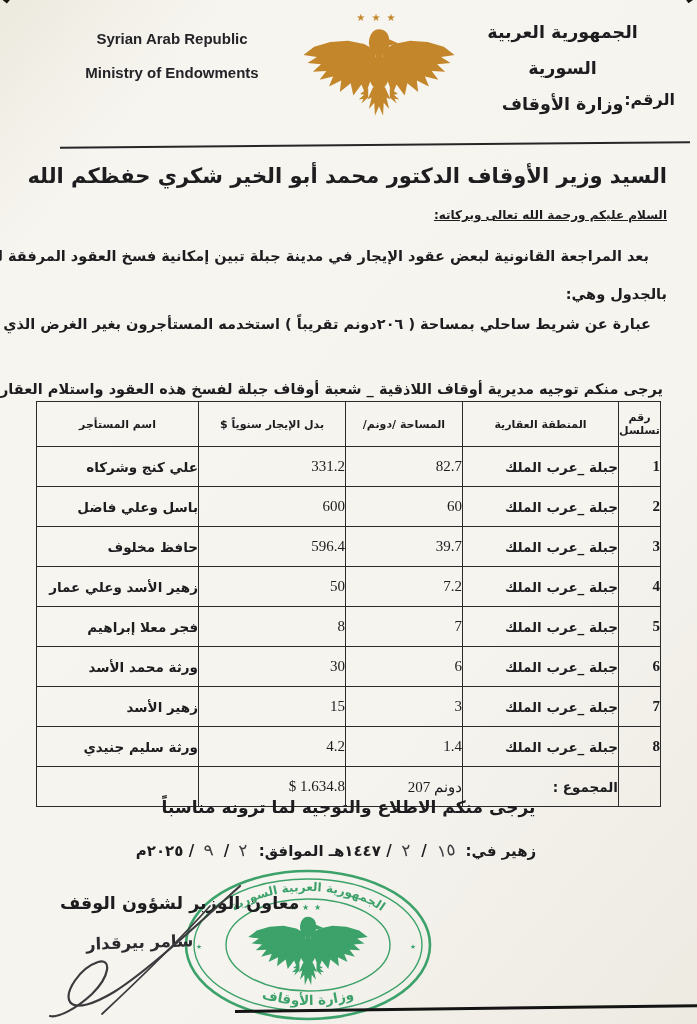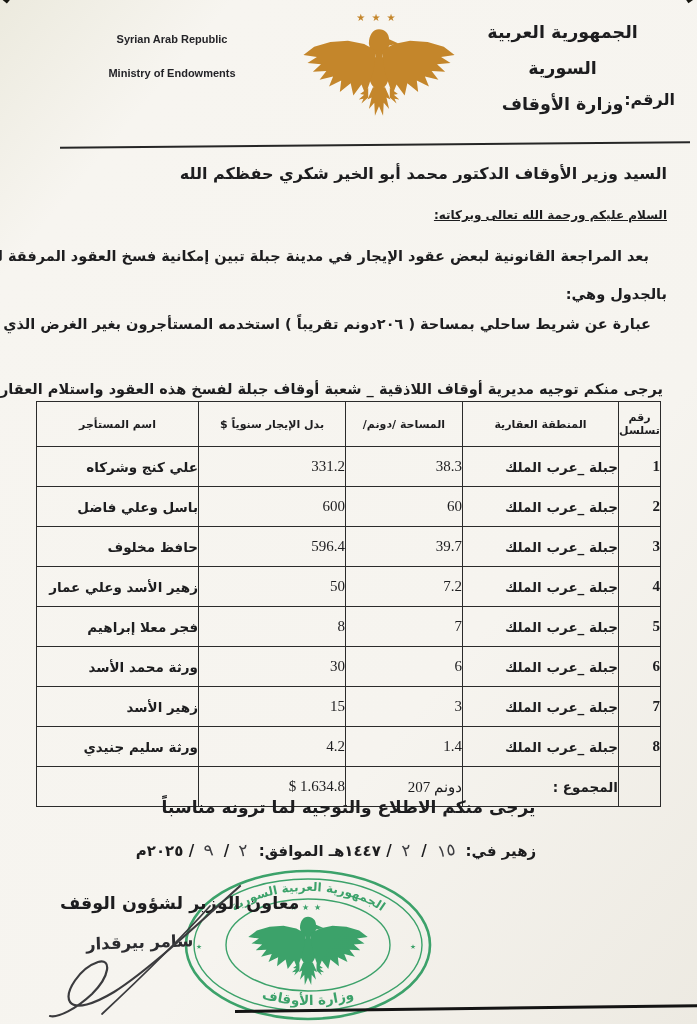--- a/index.html
+++ b/index.html
@@ -5,31 +5,31 @@
   html,body{margin:0;padding:0;background:#9a9a9a;}
   .page{position:relative;width:697px;height:1024px;margin:0 auto;overflow:hidden;
         background:linear-gradient(130deg,#eceade 0%,#f7f5f0 15%,#f6f4ef 65%,#edeae2 100%);
         font-family:"DejaVu Sans",sans-serif;color:#1d1d1f;}
   .corner{position:absolute;background:#15150f;}
   .corner.tl{top:0;left:0;width:14px;height:10px;transform:rotate(40deg) translate(-8px,-6px);}
   .corner.tr{top:0;right:0;width:16px;height:8px;transform:rotate(-35deg) translate(8px,-5px);}
 
   
   .hdr-en{position:absolute;top:22px;left:52px;width:240px;text-align:center;
-          font-family:"Liberation Sans",sans-serif;font-weight:bold;font-size:11px;line-height:34px;color:#242428;}
+          font-family:"Liberation Sans",sans-serif;font-weight:bold;font-size:15px;line-height:34px;color:#242428;}
   .hdr-ar{position:absolute;top:14px;right:22px;width:225px;text-align:center;direction:rtl;
           font-weight:bold;font-size:17.5px;line-height:36px;}
   .num{position:absolute;top:90px;right:22px;direction:rtl;font-weight:bold;font-size:16px;}
   .emblem{position:absolute;top:4px;left:298px;width:162px;height:122px;color:#c4862b;}
   symbol path, symbol text{fill:currentColor;}
   .rule-top{position:absolute;top:144px;left:60px;width:630px;height:2.2px;background:#262626;transform:rotate(-0.5deg);}
 
   
   .ln{position:absolute;left:28px;right:30px;direction:rtl;text-align:right;font-weight:bold;white-space:nowrap;}
-  .l-title{top:164px;text-align:right;font-size:16px;}
+  .l-title{top:164px;text-align:left;font-size:21px;}
   .l-greet{top:208px;font-size:12px;text-decoration:underline;}
   .l-c{top:248px;font-size:14.5px;padding-right:18px;}
   .l-d{top:286px;font-size:14.5px;}
   .l-e{top:316px;font-size:14.5px;padding-right:16px;}
   .l-f{top:350px;font-size:14.5px;padding-right:26px;}
   .l-g{top:381px;font-size:14.5px;padding-right:4px;}
 
   
   .tbl{position:absolute;top:401px;left:36px;width:624px;border-collapse:collapse;direction:rtl;
        text-align:center;table-layout:fixed;}
@@ -116,21 +116,21 @@
         <tr>
       <th class="ar-cell">رقم تسلسل</th>
       <th class="ar-cell">المنطقة العقارية</th>
       <th class="ar-cell">المساحة /دونم/</th>
       <th class="ar-cell">بدل الإيجار سنوياً $</th>
       <th class="ar-cell">اسم المستأجر</th>
     </tr>
     <tr>
       <td class="serial-cell">1</td>
       <td class="ar-cell">جبلة _عرب الملك</td>
-      <td class="num-cell">38.3</td>
+      <td class="num-cell">82.7</td>
       <td class="num-cell">331.2</td>
       <td class="ar-cell">علي كنج وشركاه</td>
     </tr>
     <tr>
       <td class="serial-cell">2</td>
       <td class="ar-cell">جبلة _عرب الملك</td>
       <td class="num-cell">60</td>
       <td class="num-cell">600</td>
       <td class="ar-cell">باسل وعلي فاضل</td>
     </tr>

